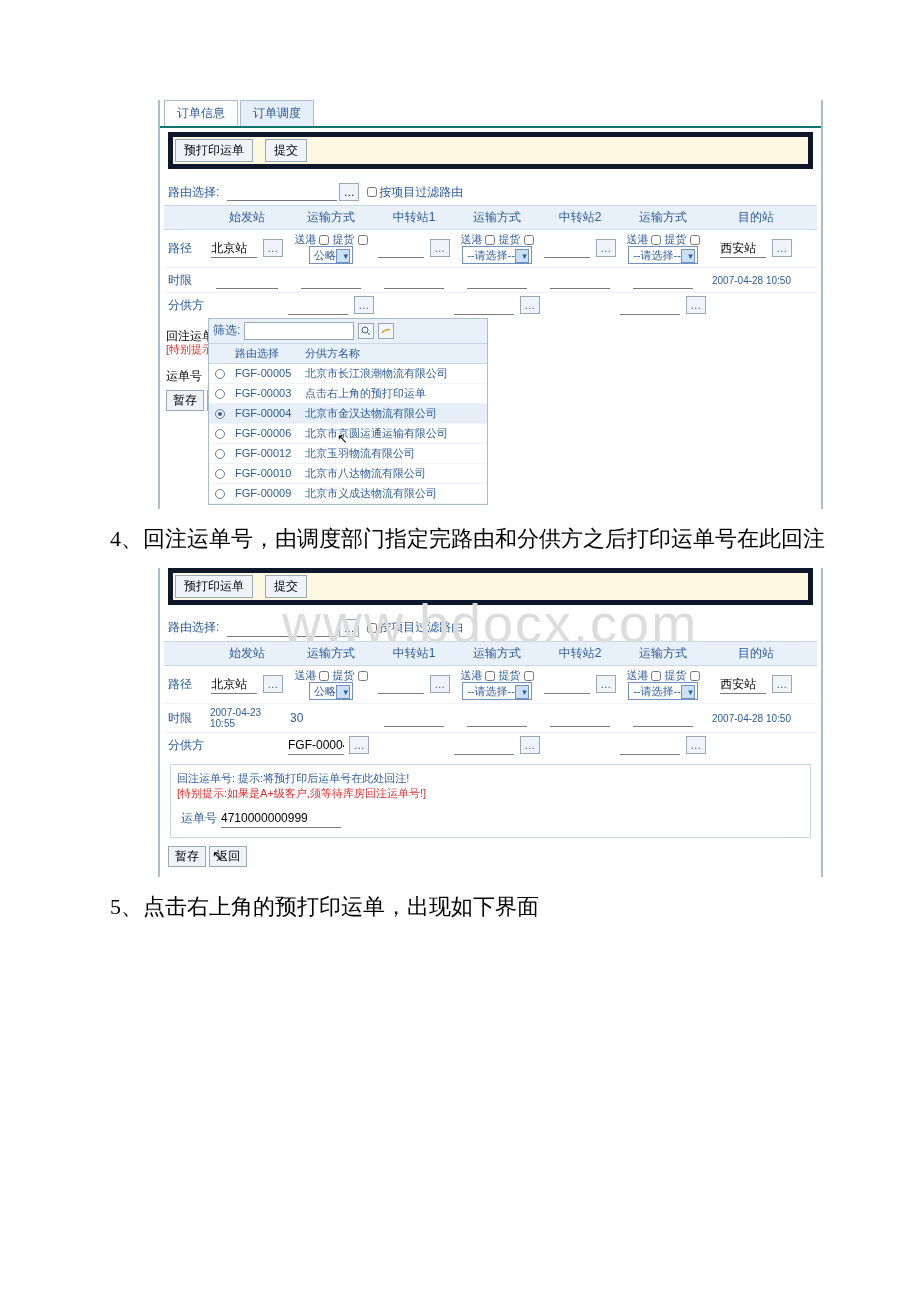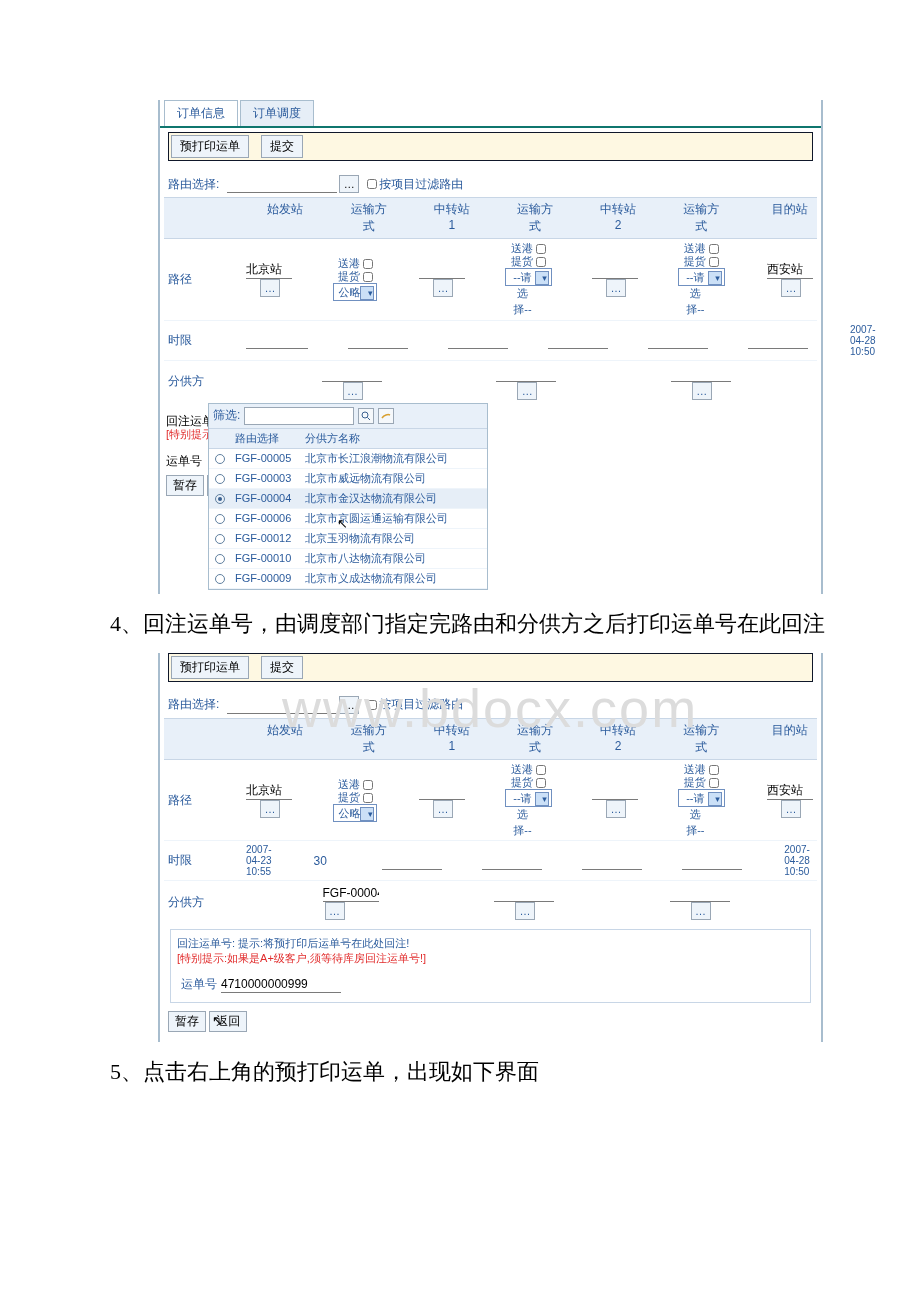--- a/index.html
+++ b/index.html
@@ -89,21 +89,20 @@
     .headers {
       display: flex;
       background: #e8f0f9;
       border-top: 1px solid #c8d6e6;
       border-bottom: 1px solid #c8d6e6;
     }
     .col {
       text-align: center;
       padding: 3px 2px;
       color: #2b5b9c;
-      margin-left: 36px;
     }
     .c-lbl   { width: 44px; text-align:left; padding-left:4px; }
     .c-start { width: 78px; }
     .c-m1    { width: 90px; }
     .c-t1    { width: 76px; }
     .c-m2    { width: 90px; }
     .c-t2    { width: 76px; }
     .c-m3    { width: 90px; }
     .c-dest  { width: 96px; }
     .data-row {
@@ -266,21 +265,21 @@
       pointer-events: none;
       letter-spacing: 2px;
       font-family: Arial, sans-serif;
       top: 24px;
       left: 122px;
       white-space: nowrap;
     }
     .thin-sep { height: 6px; }
     .yellow-bar {
       background: #fef8e2;
-      border: 1px solid #0f172a;
+      border: 5px solid #0f172a;
       min-height: 22px;
       gap: 12px;
     }
   </style>
 </head>
 <body>
 
 <div class="screenshot">
   <div class="tabs">
     <div class="tab">订单信息</div>
@@ -418,21 +417,21 @@
           </thead>
           <tbody id="vendor-body">
               <tr>
                 <td style="text-align:center"><span class="radio-sim"></span></td>
                 <td>FGF-00005</td>
                 <td>北京市长江浪潮物流有限公司</td>
               </tr>
               <tr>
                 <td style="text-align:center"><span class="radio-sim"></span></td>
                 <td>FGF-00003</td>
-                <td>北京市威远物流有限公司</td>
+                <td>点击右上角的预打印运单</td>
               </tr>
               <tr class="sel">
                 <td style="text-align:center"><span class="radio-sim checked"></span></td>
                 <td>FGF-00004</td>
                 <td>北京市金汉达物流有限公司</td>
               </tr>
               <tr>
                 <td style="text-align:center"><span class="radio-sim"></span></td>
                 <td>FGF-00006</td>
                 <td>北京市京圆运通运输有限公司</td>

